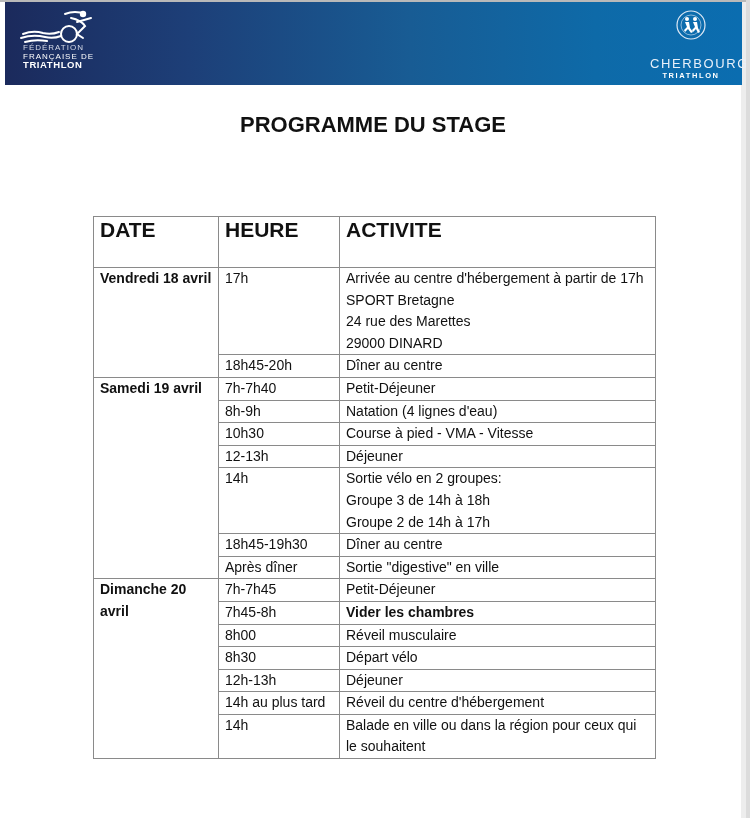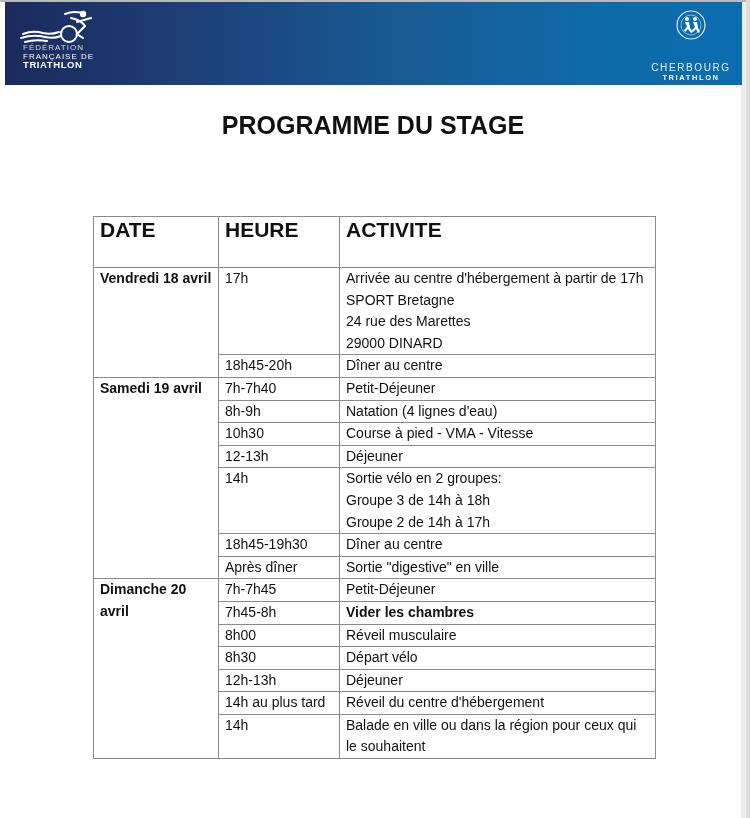--- a/index.html
+++ b/index.html
@@ -8,23 +8,23 @@
   .scroll-edge { position:absolute; right:0; top:0; width:4px; height:818px; background:#dcdcdc; }
   .topline { position:absolute; left:0; top:0; width:746px; height:2px; background:#b9b9b9; }
   .header { position:absolute; left:5px; top:2px; width:737px; height:83px;
     background:linear-gradient(90deg,#1b2a5c 0%,#1d3f78 25%,#185c94 55%,#0e6aa8 80%,#0b6db0 100%); }
   .ffl-logo { position:absolute; left:14px; top:6px; width:90px; height:70px; }
   .ffl-text { position:absolute; left:18px; top:42px; color:#fff; font-size:8px; line-height:8.5px; letter-spacing:1px; }
   .ffl-text .t1 { color:#d6dbe8; font-weight:normal; }
   .ffl-text .t3 { font-weight:bold; font-size:9.5px; letter-spacing:0.6px; }
   .cherb { position:absolute; right:10px; top:6px; width:82px; height:72px; text-align:center; color:#fff; }
   .cherb svg { display:block; margin:0 auto; }
-  .cherb .c1 { font-size:10px; letter-spacing:1.6px; margin-top:20px; color:#e8f0fa; }
+  .cherb .c1 { font-size:13px; letter-spacing:1.6px; margin-top:14px; color:#e8f0fa; }
   .cherb .c2 { font-size:7.5px; letter-spacing:1.6px; font-weight:bold; }
-  .title { position:absolute; left:0; width:746px; top:112px; text-align:center; font-weight:bold; font-size:25px; line-height:26px; color:#111; }
+  .title { position:absolute; left:0; width:746px; top:112px; text-align:center; font-weight:bold; font-size:22px; line-height:26px; color:#111; }
   table { position:absolute; left:93px; top:216px; border-collapse:collapse; font-size:14px; color:#111; }
   td { border:1px solid #8a8a8a; vertical-align:top; padding:0 6px; line-height:21.6px; }
   .c-date { width:112px; }
   .c-time { width:108px; }
   .c-act { width:303px; }
   .hdr td { font-weight:bold; font-size:21px; height:48px; padding-top:2px; }
   .bold { font-weight:bold; }
 </style>
 </head>
 <body>

